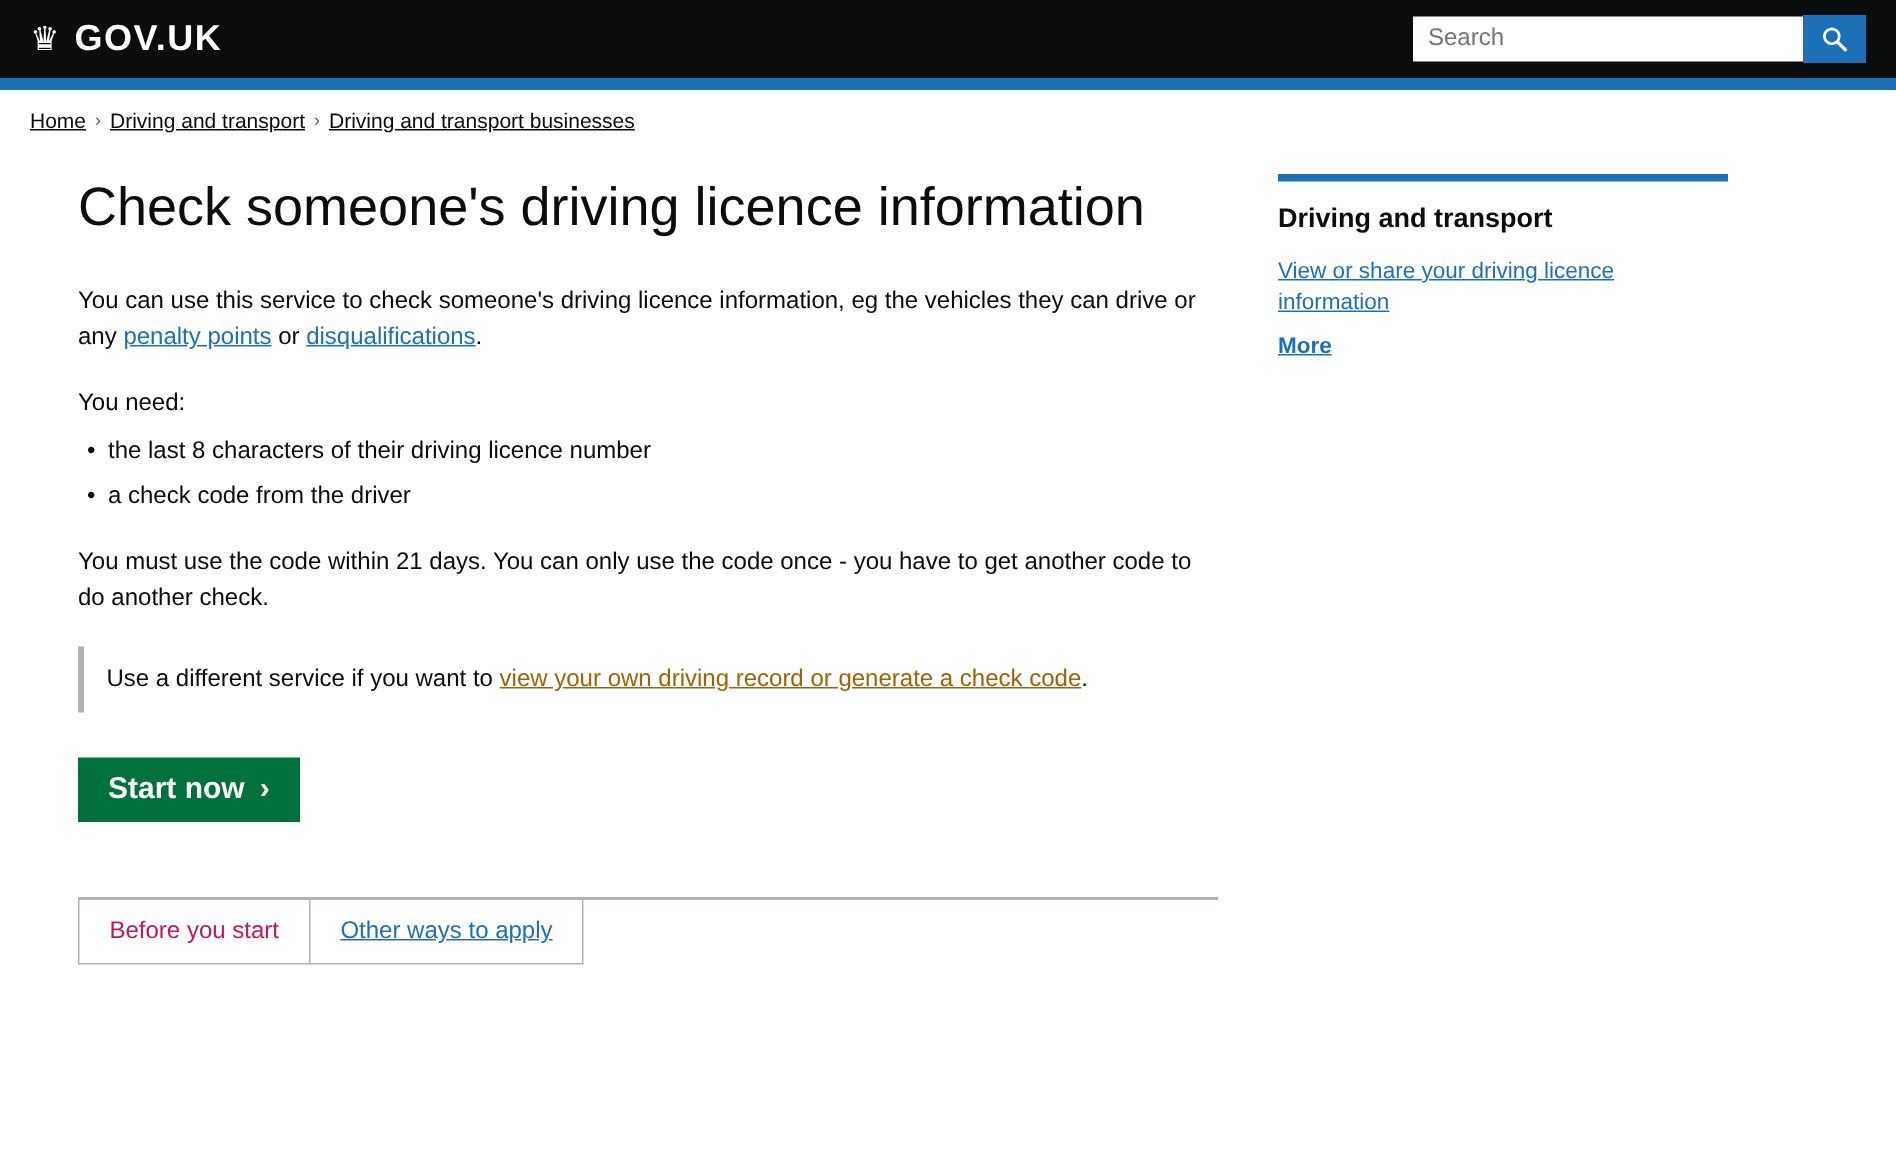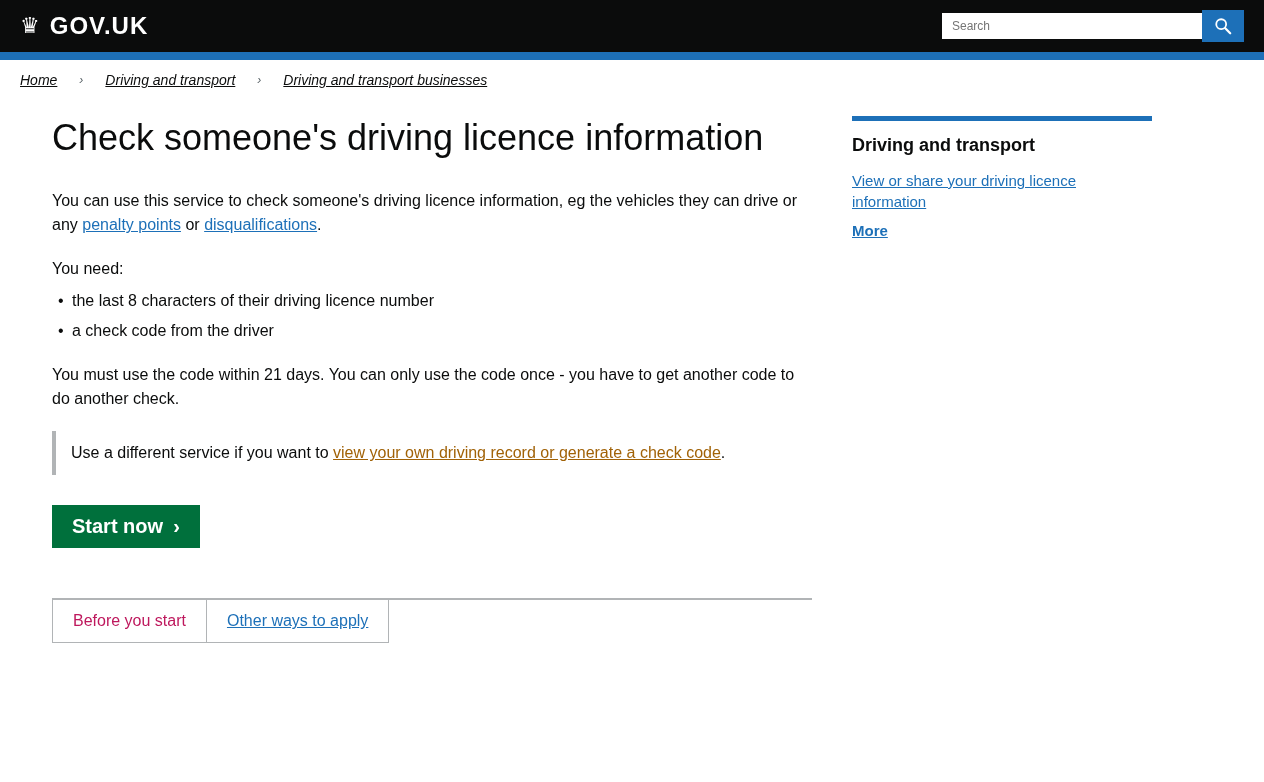--- a/index.html
+++ b/index.html
@@ -31,21 +31,21 @@
       color: #fff;
       letter-spacing: 1px;
     }
     .search-form {
       display: flex;
       align-items: center;
     }
     .search-input {
       width: 260px;
       padding: 6px 10px;
-      font-size: 12px;
+      font-size: 16px;
       border: none;
       outline: none;
       background: #fff;
       color: #0b0c0c;
     }
     .search-button {
       background: #1d70b8;
       border: none;
       padding: 7px 12px;
       cursor: pointer;
@@ -64,23 +64,22 @@
       background: #1d70b8;
       height: 8px;
     }
 
     
     .breadcrumb {
       padding: 12px 20px 8px 20px;
       font-size: 14px;
       display: flex;
       align-items: center;
-      gap: 20px;
+      gap: 4px;
       flex-wrap: wrap;
-      font-style: italic;
     }
     .breadcrumb a {
       color: #0b0c0c;
       text-decoration: underline;
     }
     .breadcrumb-sep {
       color: #505a5f;
       font-size: 12px;
       margin: 0 2px;
     }

